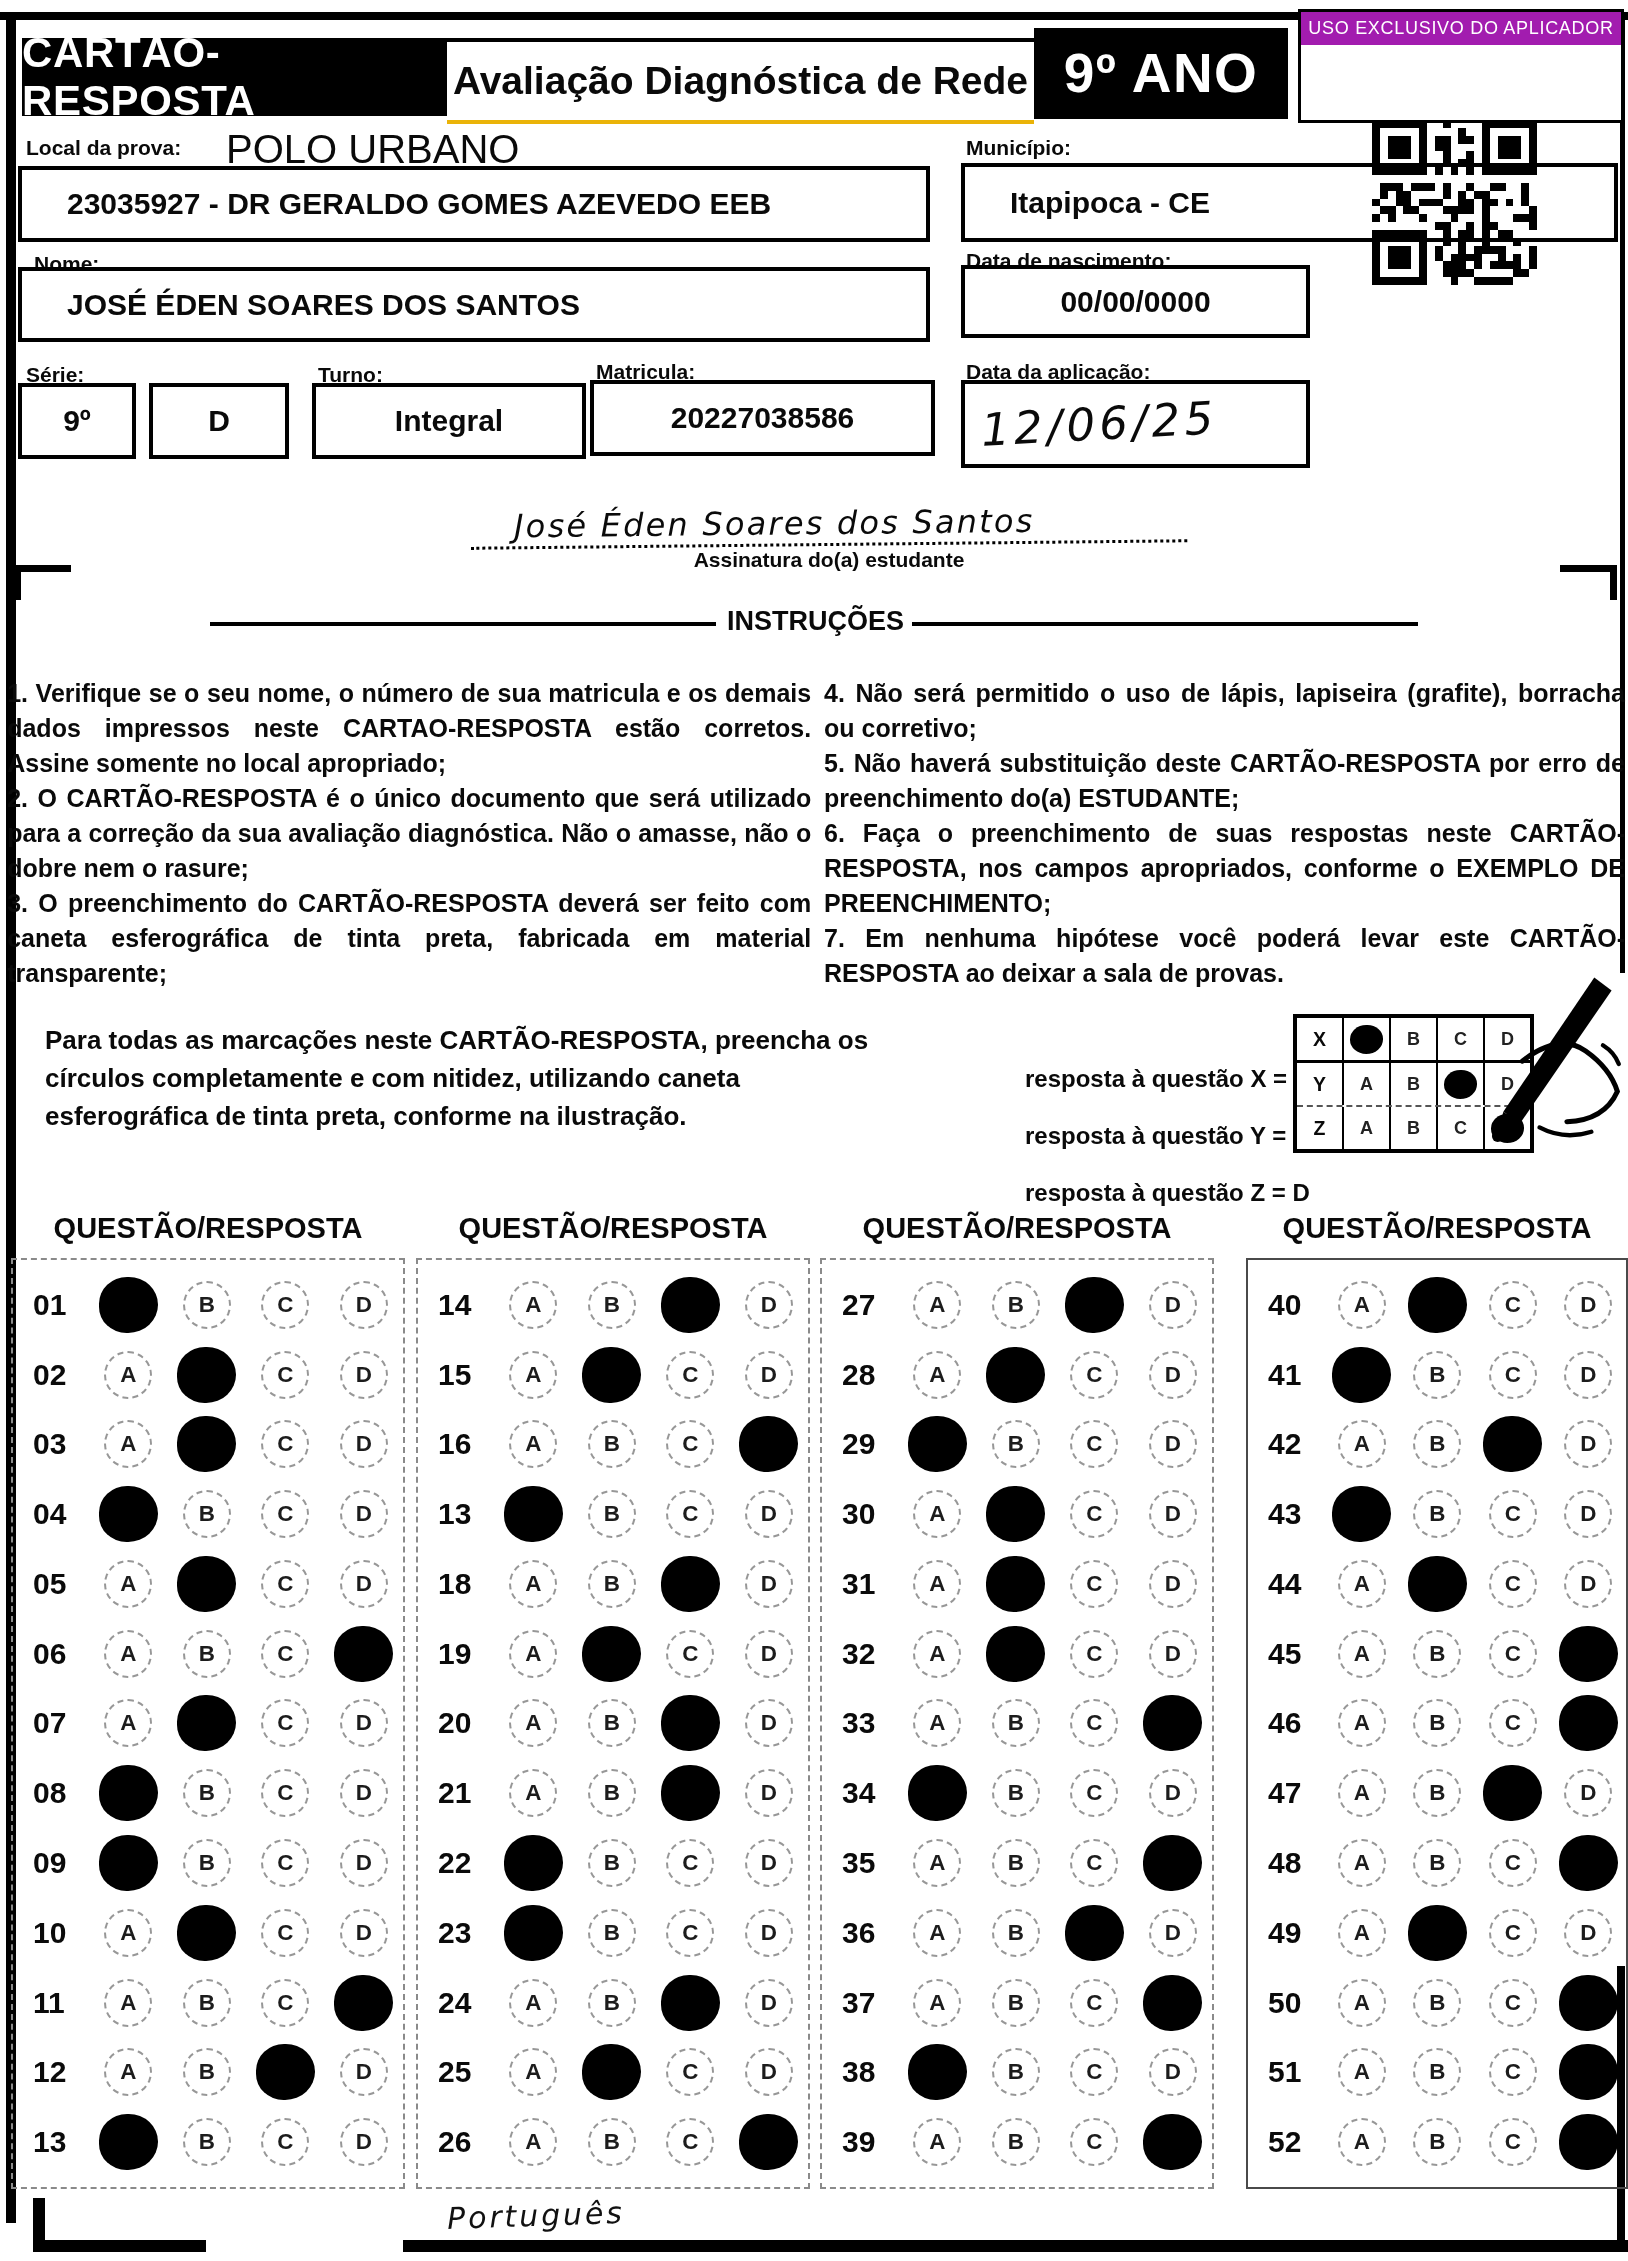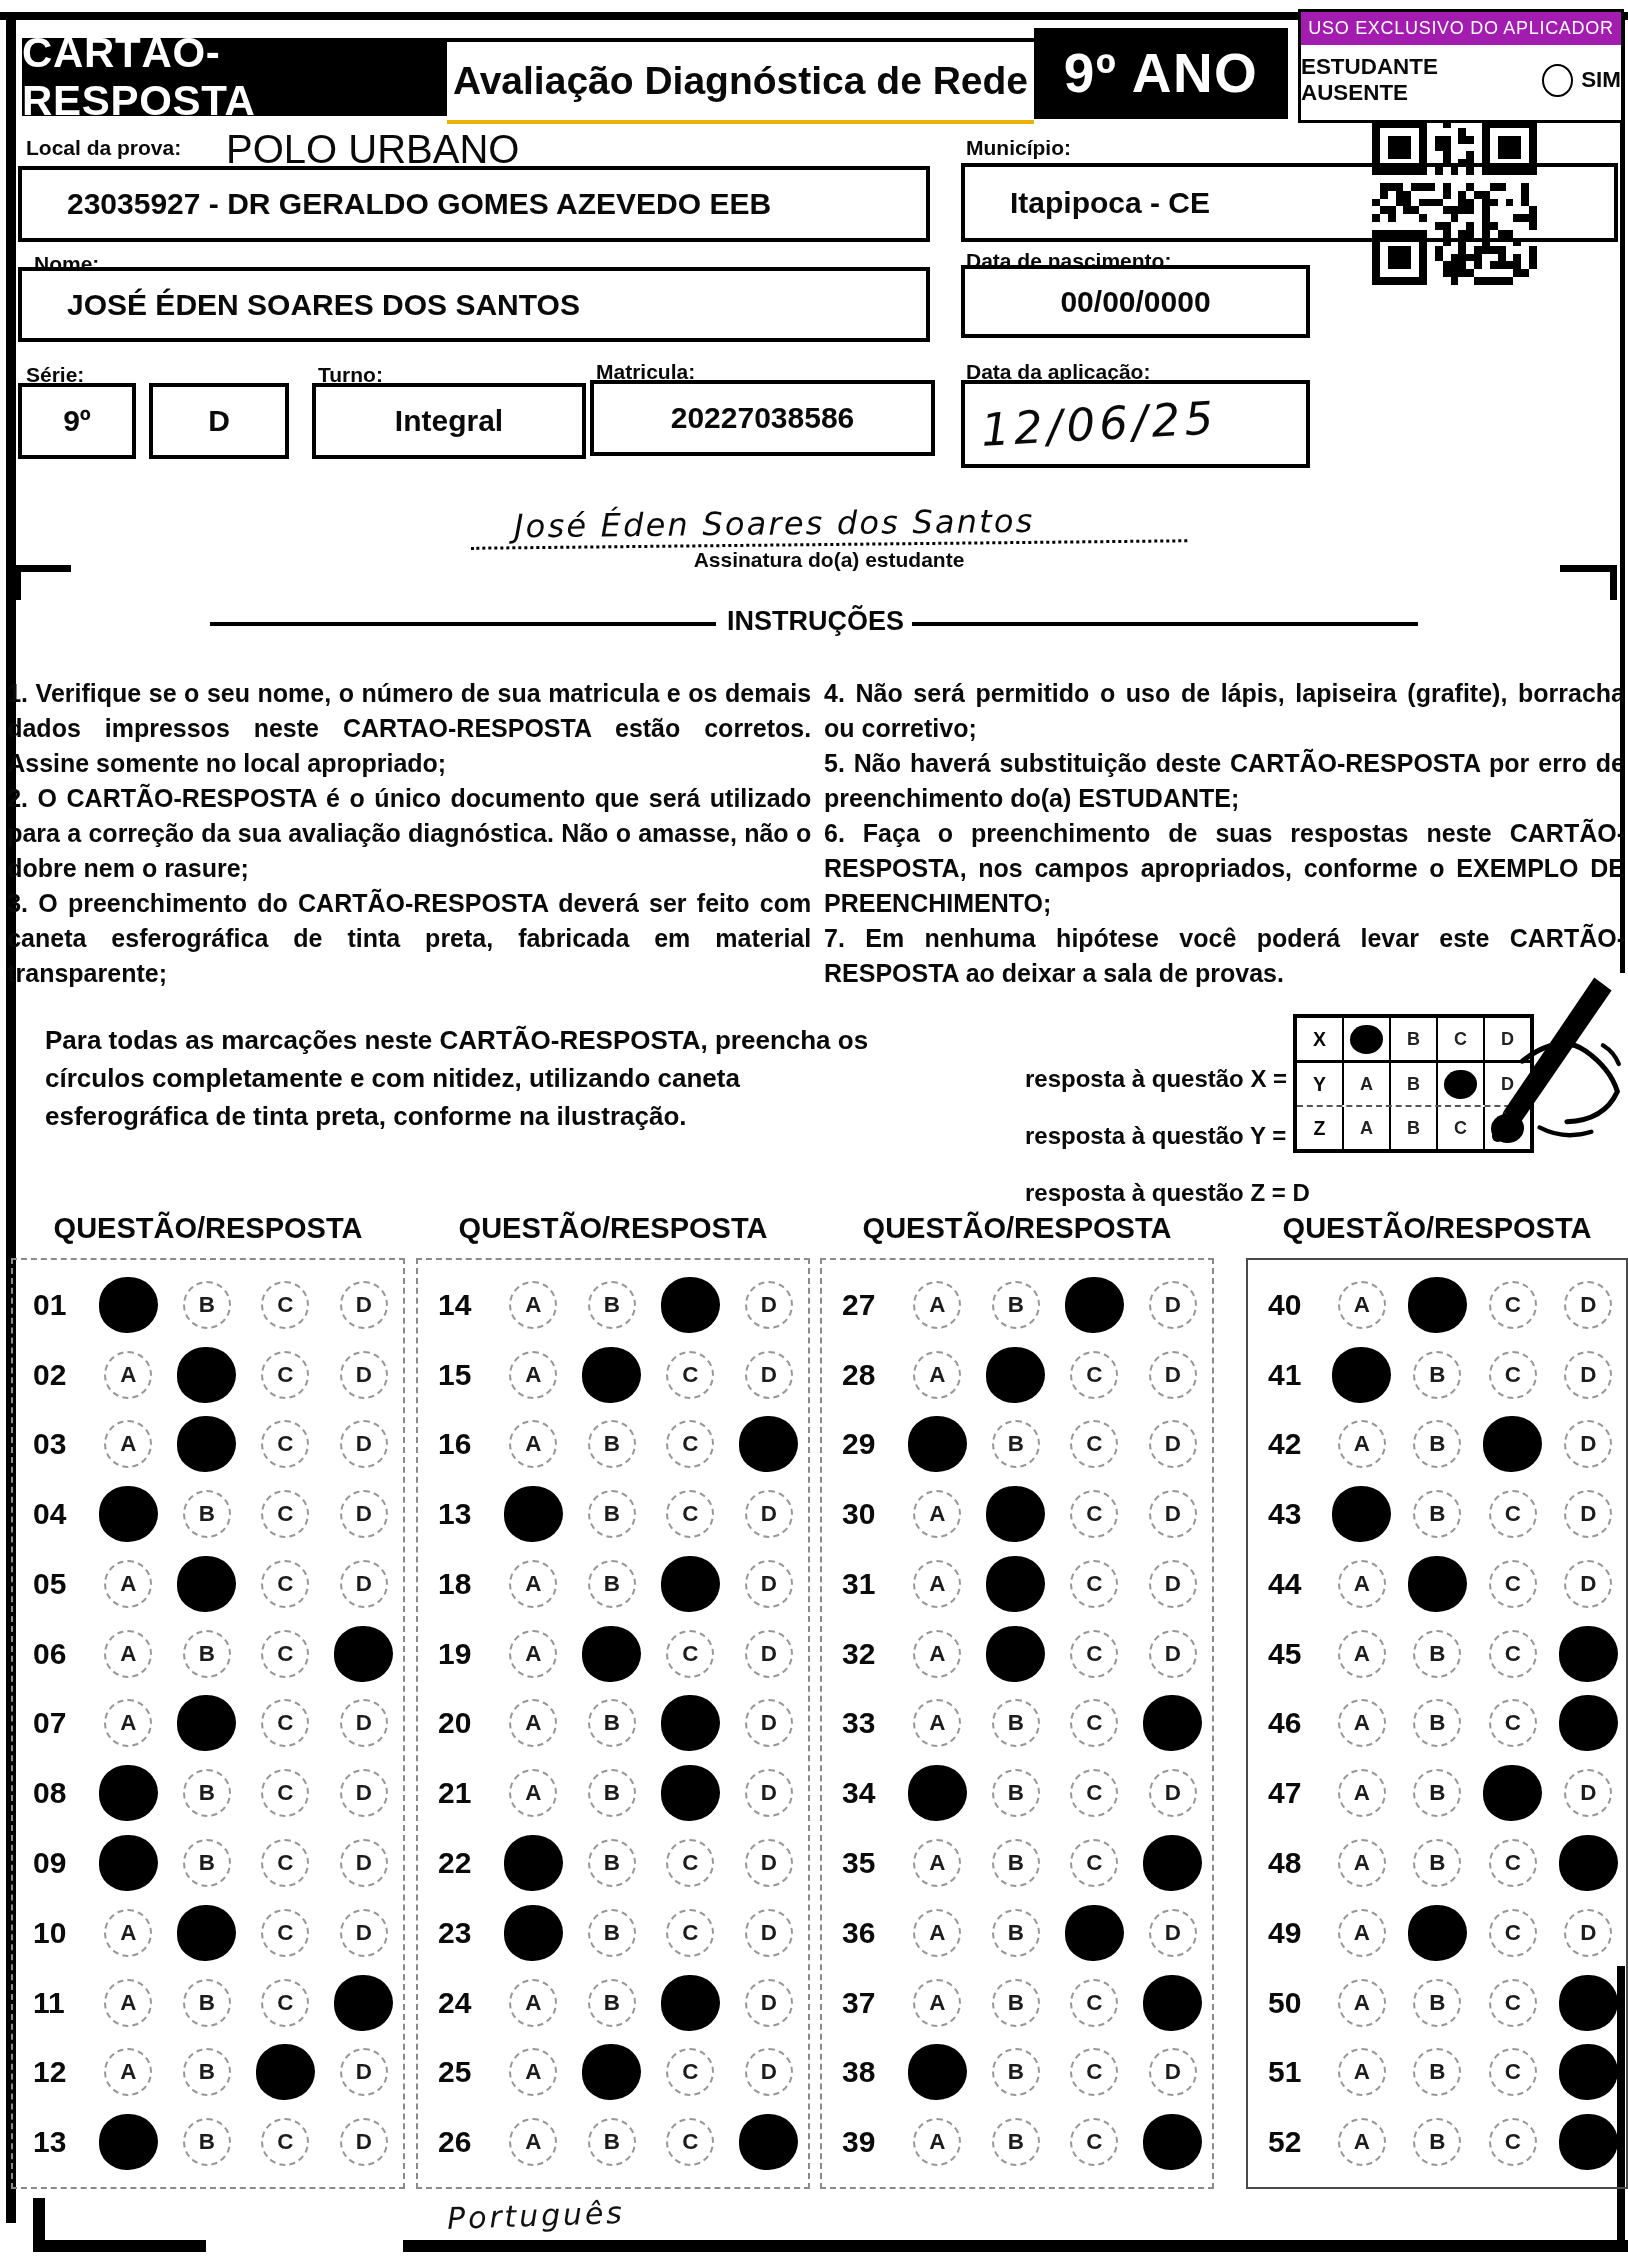--- a/index.html
+++ b/index.html
@@ -80,25 +80,20 @@
   <div class="corner" style="left:33px;top:2198px;width:11.6px;height:53px;"></div>
   <div class="corner" style="left:33px;top:2240px;width:173px;height:11.6px;"></div>
   <div class="bar" style="left:403px;top:2240px;width:1225px;height:11.6px;"></div>
   <div class="bar" style="left:1617px;top:1966px;width:8px;height:285px;"></div>
 
   <div class="hdr-title">CARTÃO-RESPOSTA</div>
   <div class="hdr-sub">Avaliação Diagnóstica de Rede</div>
   <div class="hdr-grade">9º ANO</div>
   <div class="hdr-right">
     <div class="hdr-right-top">USO EXCLUSIVO DO APLICADOR</div>
-    <div class="hdr-right-bot">
-      <span>ESTUDANTE AUSENTE</span>
-      <span class="circ"></span>
-      <span>SIM</span>
-    </div>
   </div>
 
   <span class="lbl" style="left:26px;top:136px;">Local da prova:</span>
   <span class="abs" style="left:226px;top:127px;font-weight:400;font-size:40px;">POLO URBANO</span>
   <div class="fbox" style="left:18px;top:166px;width:904px;height:68px;">
     <span class="fval">23035927 - DR GERALDO GOMES AZEVEDO EEB</span>
   </div>
   <span class="lbl" style="left:966px;top:136px;">Município:</span>
   <div class="fbox" style="left:961px;top:163px;width:649px;height:71px;">
     <span class="fval">Itapipoca - CE</span>

